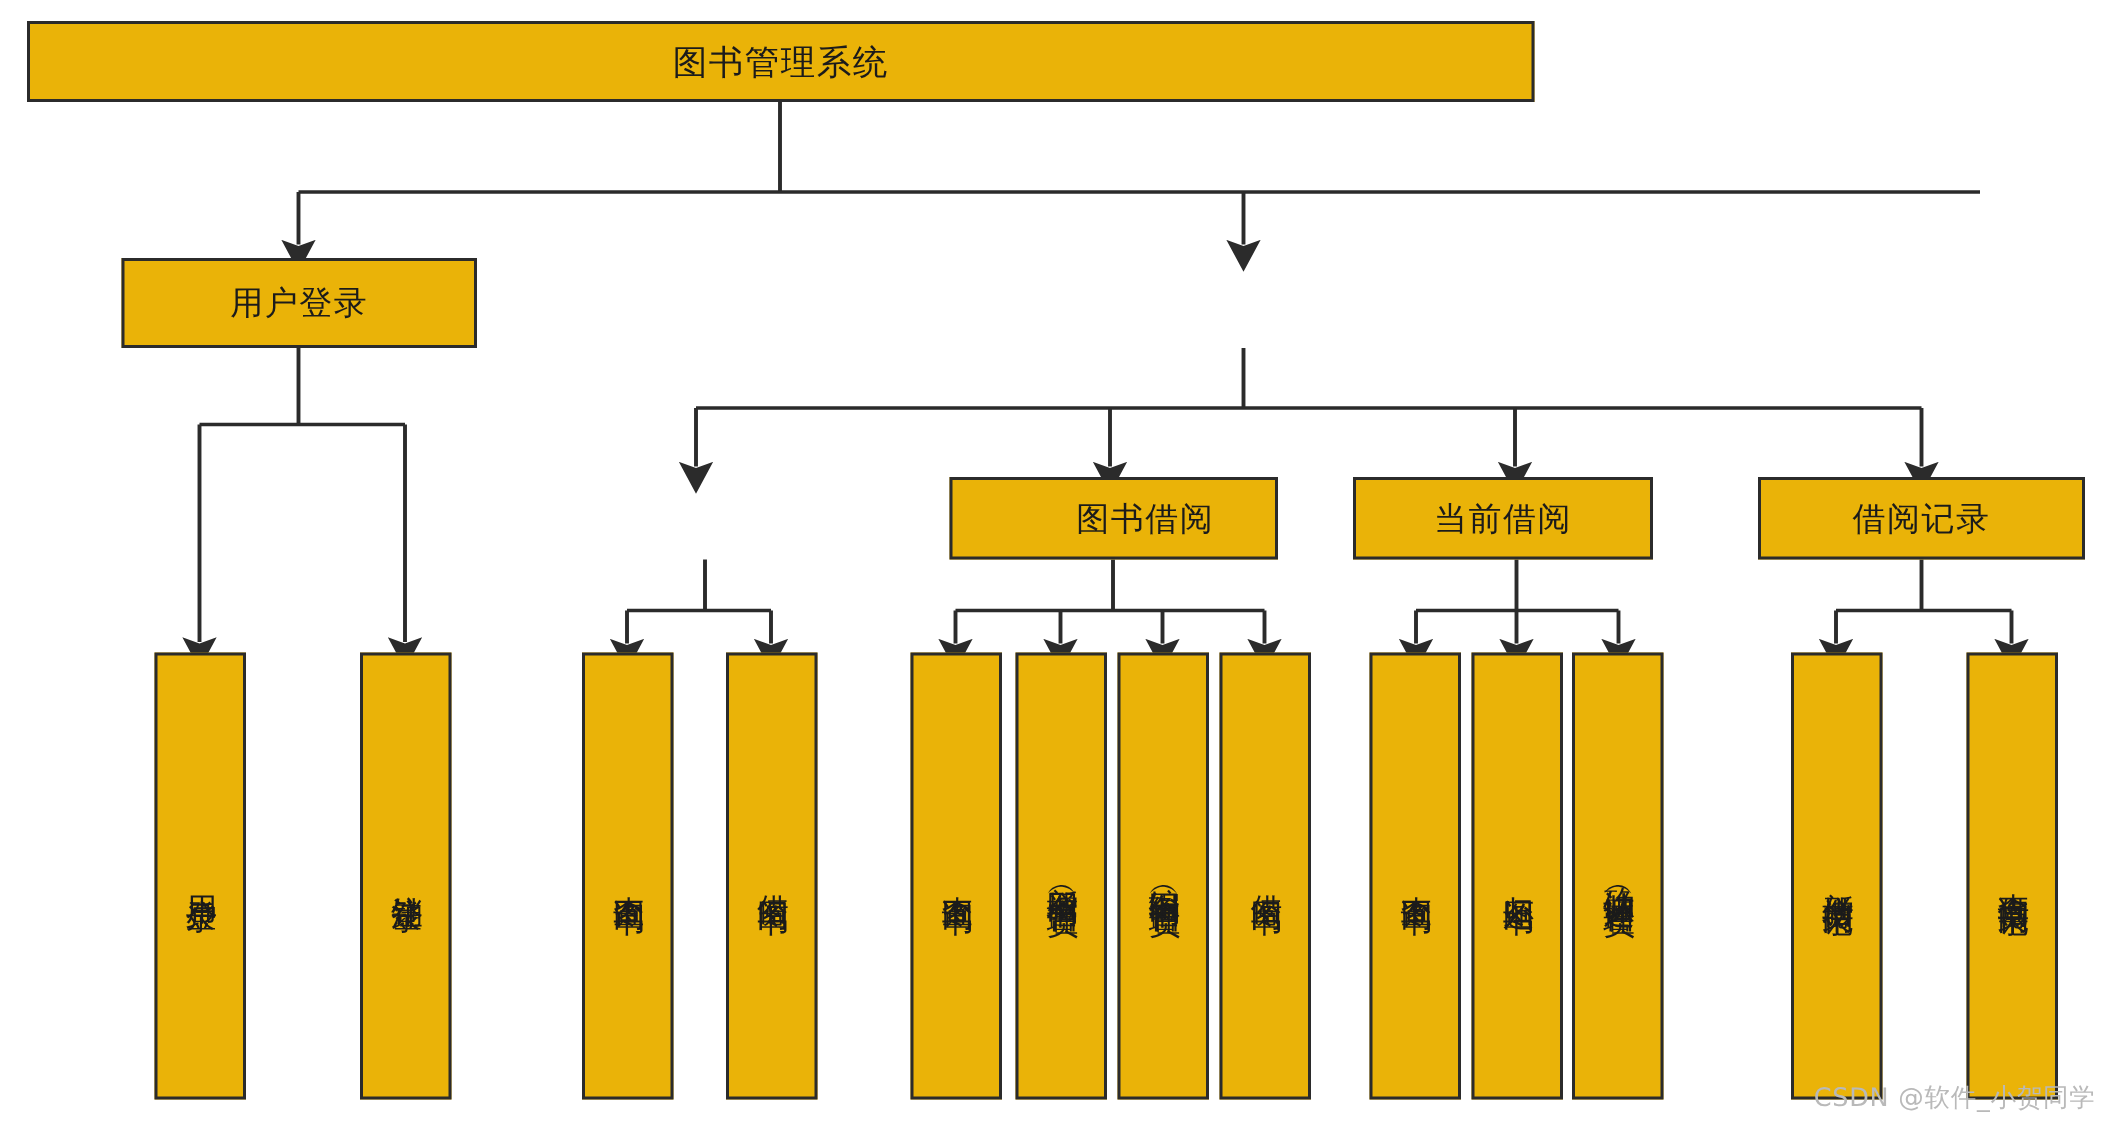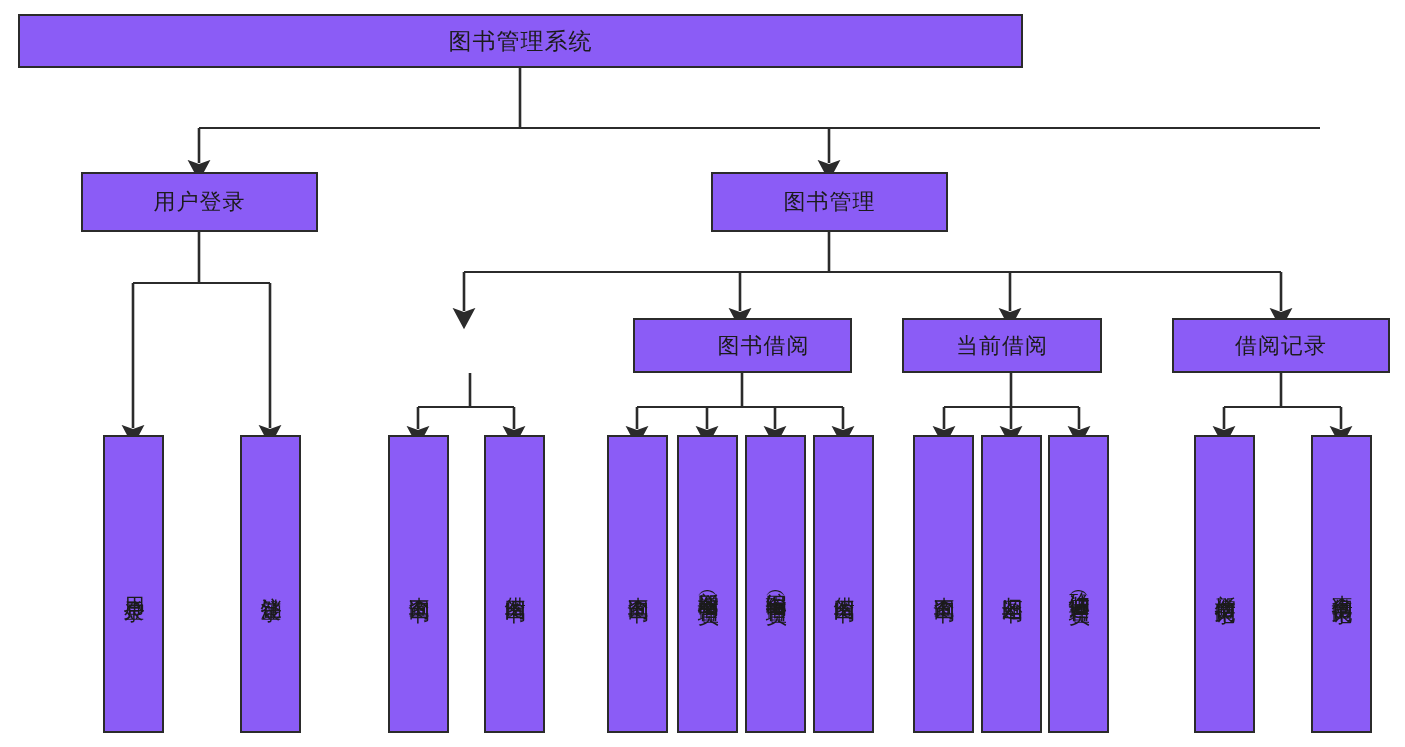--- a/index.html
+++ b/index.html
@@ -22,21 +22,21 @@
     position: absolute;
     left: 0;
     top: 0;
     width: 1405px;
     height: 747px;
     pointer-events: none;
   }
   .node {
     position: absolute;
     box-sizing: border-box;
-    background: #8b5cf6;
+    background: #eab308;
     border: 2px solid #2b2b2b;
     display: flex;
     align-items: center;
     justify-content: center;
     color: #1b1b1b;
     text-align: center;
     z-index: 2;
   }
   .node-root {
     font-size: 23px;
@@ -129,23 +129,20 @@
     </g>
   </svg>
 
   <div class="node node-root" style="left:18px; top:14px; width:1005px; height:54px;">
     <span>图书管理系统</span>
   </div>
 
   <div class="node node-mid" style="left:81px; top:172px; width:237px; height:60px;">
     <span>用户登录</span>
   </div>
-  <div class="node node-mid" style="left:711px; top:172px; width:237px; height:60px;">
-    <span>图书管理</span>
-  </div>
 
   <div class="node node-mid" style="left:633px; top:318px; width:219px; height:55px;padding-left:42px;">
     <span>图书借阅</span>
   </div>
   <div class="node node-mid" style="left:902px; top:318px; width:200px; height:55px;">
     <span>当前借阅</span>
   </div>
   <div class="node node-mid" style="left:1172px; top:318px; width:218px; height:55px;">
     <span>借阅记录</span>
   </div>
@@ -187,14 +184,15 @@
     <span class="leaf-text">确认归还（管理员）</span>
   </div>
 
   <div class="node node-leaf" style="left:1194px; top:435px; width:61px; height:298px;">
     <span class="leaf-text">新增借阅记录</span>
   </div>
   <div class="node node-leaf" style="left:1311px; top:435px; width:61px; height:298px;">
     <span class="leaf-text">查询借阅记录</span>
   </div>
 
+  <div class="watermark">CSDN @软件_小贺同学</div>
 
 </div>
 
 </body></html>

